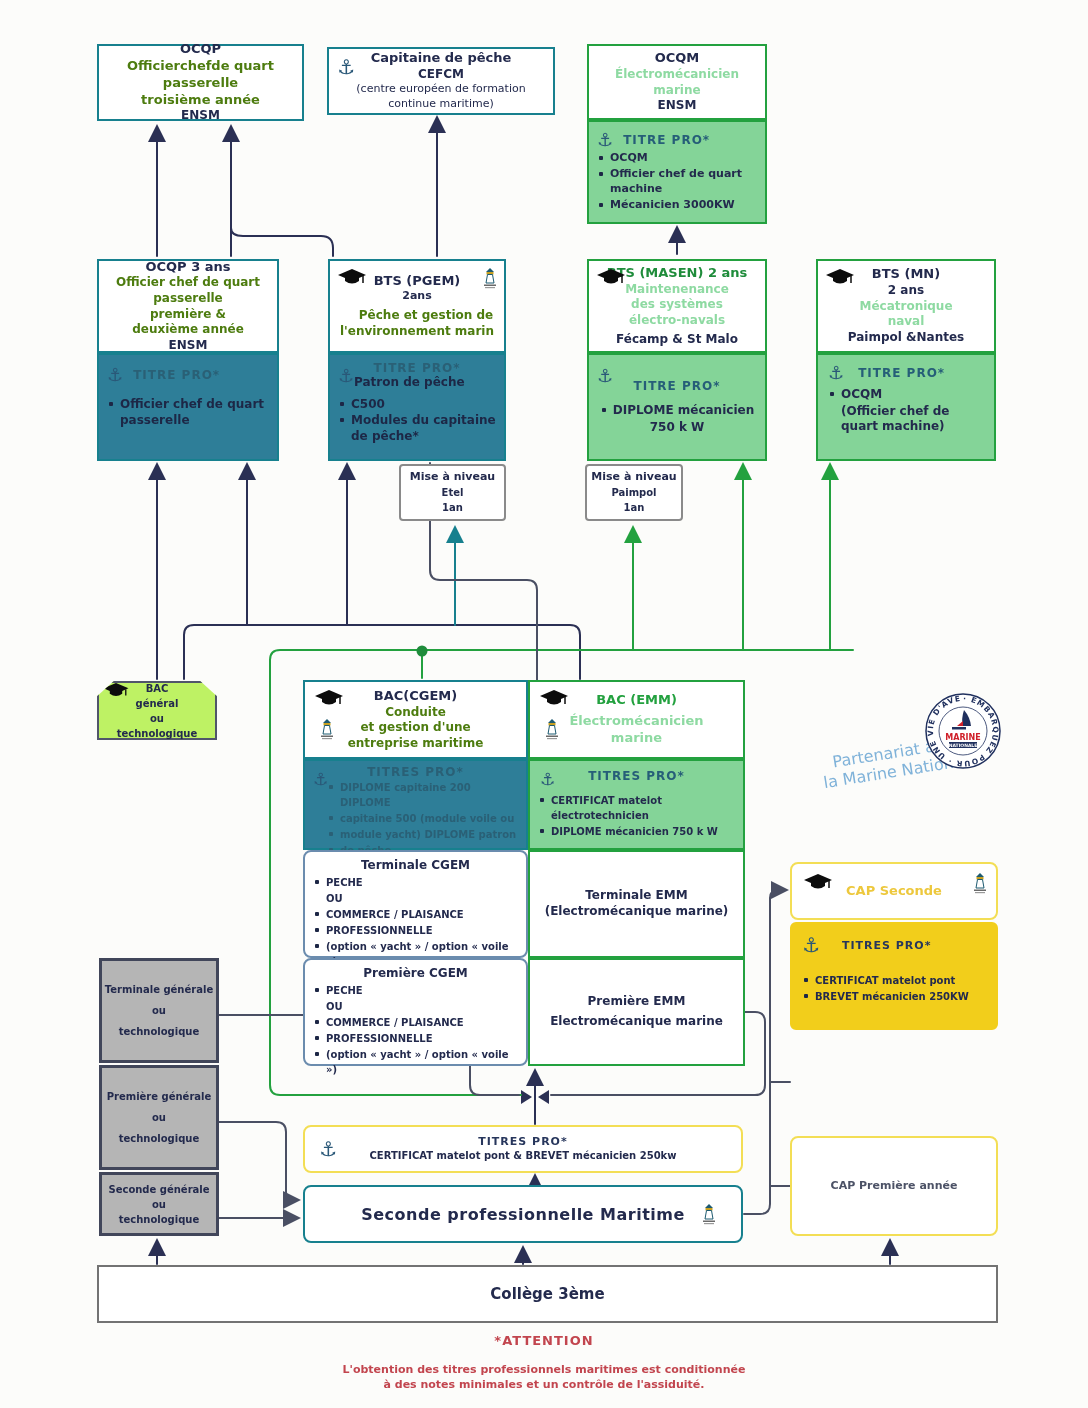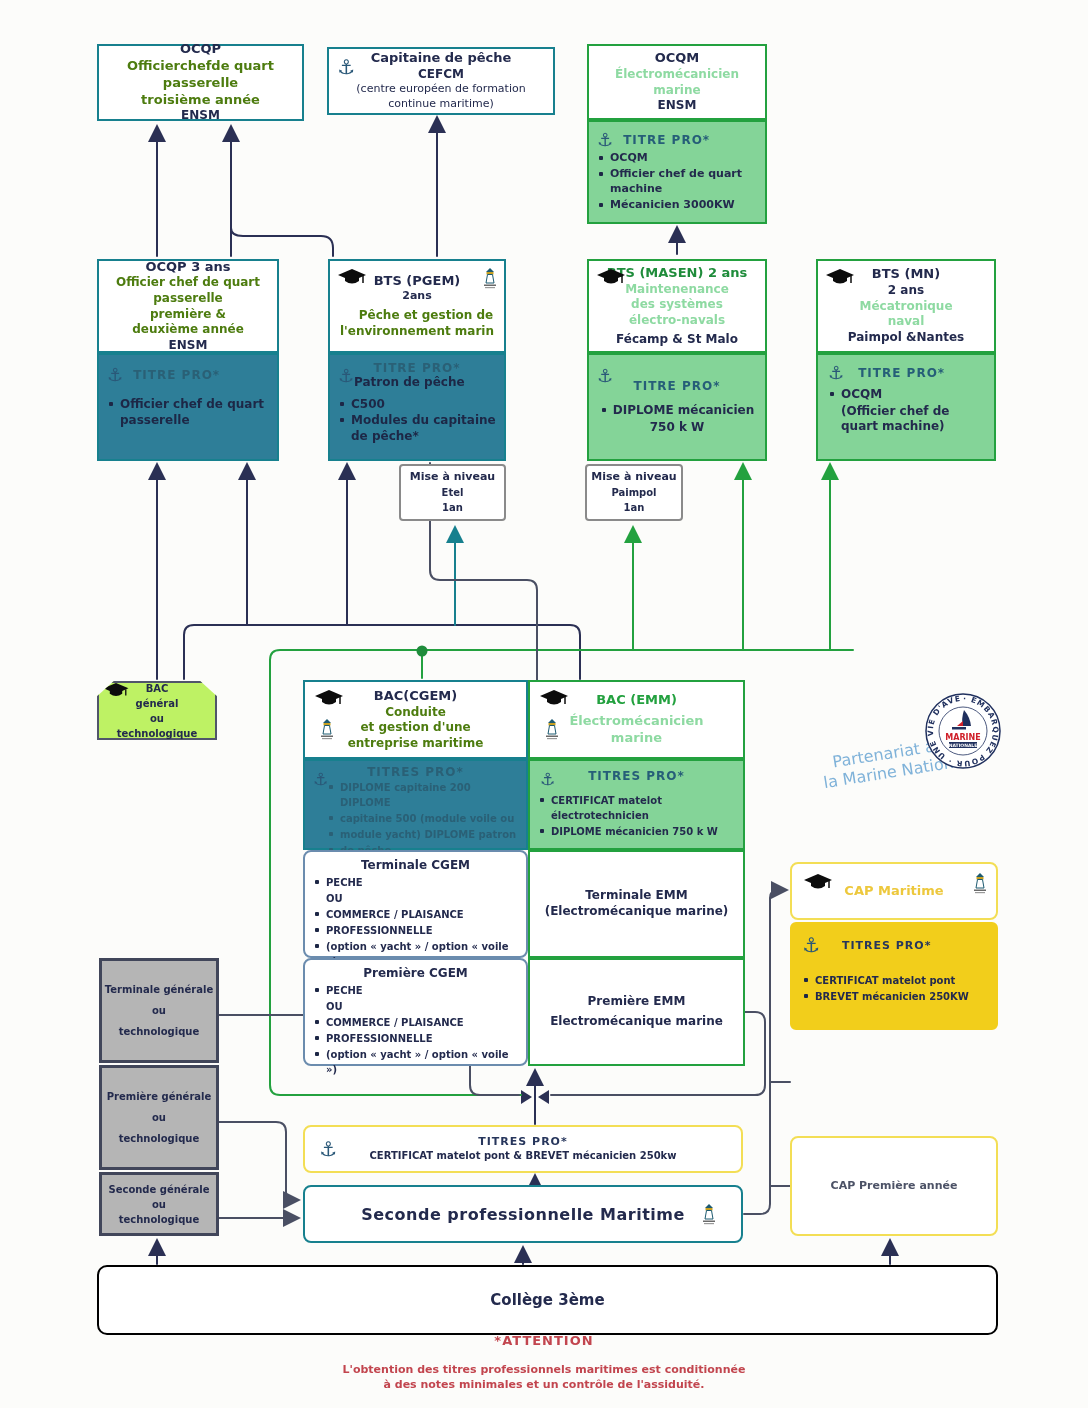--- a/index.html
+++ b/index.html
@@ -394,21 +394,21 @@
         <path d="M7,8 v4 q7,5 14,0 v-4 z" fill="#0c0c0c"></path>
         <line x1="25" y1="7" x2="25" y2="14" stroke="#0c0c0c" stroke-width="1.5"></line>
     </svg>
     <svg class="icon-abs" style="right:8px;top:8px;" width="16" height="24" viewBox="0 0 16 24">
       <path d="M8,1 l4,4 h-8 z" fill="#1d5a70"></path>
         <rect x="4.5" y="5" width="7" height="2.5" fill="#c8a020"></rect>
         <path d="M5.5,7.5 L4,16 h8 L10.5,7.5 z" fill="none" stroke="#1d5a70"></path>
         <rect x="2" y="17.5" width="12" height="1.5" fill="#6a6a6a"></rect>
         <rect x="3" y="20" width="10" height="1.2" fill="#9a9a9a"></rect>
     </svg>
-    <div class="t13 gold">CAP Maritime</div>
+    <div class="t13 gold">CAP Seconde</div>
   </div>
 
   <div class="box fill-yellow" style="left:790px;top:922px;width:208px;height:108px;padding:8px 10px;">
     <div class="row" style="align-items:center;">
       <span class="anchor" style="font-size:20px;margin-right:22px;">⚓</span>
       <span class="tp-head-y">TITRES PRO*</span>
     </div>
     <div class="row t10" style="margin-top:16px;">
         <span class="blt"></span>
         <span>CERTIFICAT matelot pont</span>
@@ -449,21 +449,21 @@
     <svg class="icon-abs" style="right:24px;top:16px;" width="16" height="24" viewBox="0 0 16 24">
       <path d="M8,1 l4,4 h-8 z" fill="#1d5a70"></path>
         <rect x="4.5" y="5" width="7" height="2.5" fill="#c8a020"></rect>
         <path d="M5.5,7.5 L4,16 h8 L10.5,7.5 z" fill="none" stroke="#1d5a70"></path>
         <rect x="2" y="17.5" width="12" height="1.5" fill="#6a6a6a"></rect>
         <rect x="3" y="20" width="10" height="1.2" fill="#9a9a9a"></rect>
     </svg>
     <div style="font-size:16px;letter-spacing:0.5px;" class="navy">Seconde professionnelle Maritime</div>
   </div>
 
-  <div class="box center" style="left:97px;top:1265px;width:901px;height:70px;border:2px solid #000000;border-radius:10px;">
+  <div class="box center" style="left:97px;top:1265px;width:901px;height:58px;border:2px solid #737373;border-radius:0;">
     <div style="font-size:15px;" class="navy">Collège 3ème</div>
   </div>
 
   <div class="box center" style="left:194px;top:1328px;width:700px;height:70px;background:transparent;border:none;">
     <div class="redtxt" style="font-size:13px;letter-spacing:1px;">*ATTENTION</div>
     <div class="redtxt t11" style="margin-top:15px;">L'obtention des titres professionnels maritimes est conditionnée</div>
     <div class="redtxt t11">à des notes minimales et un contrôle de l'assiduité.</div>
   </div>
 
   <svg class="icon-abs" style="left:924px;top:692px;" width="78" height="78" viewBox="0 0 78 78">

